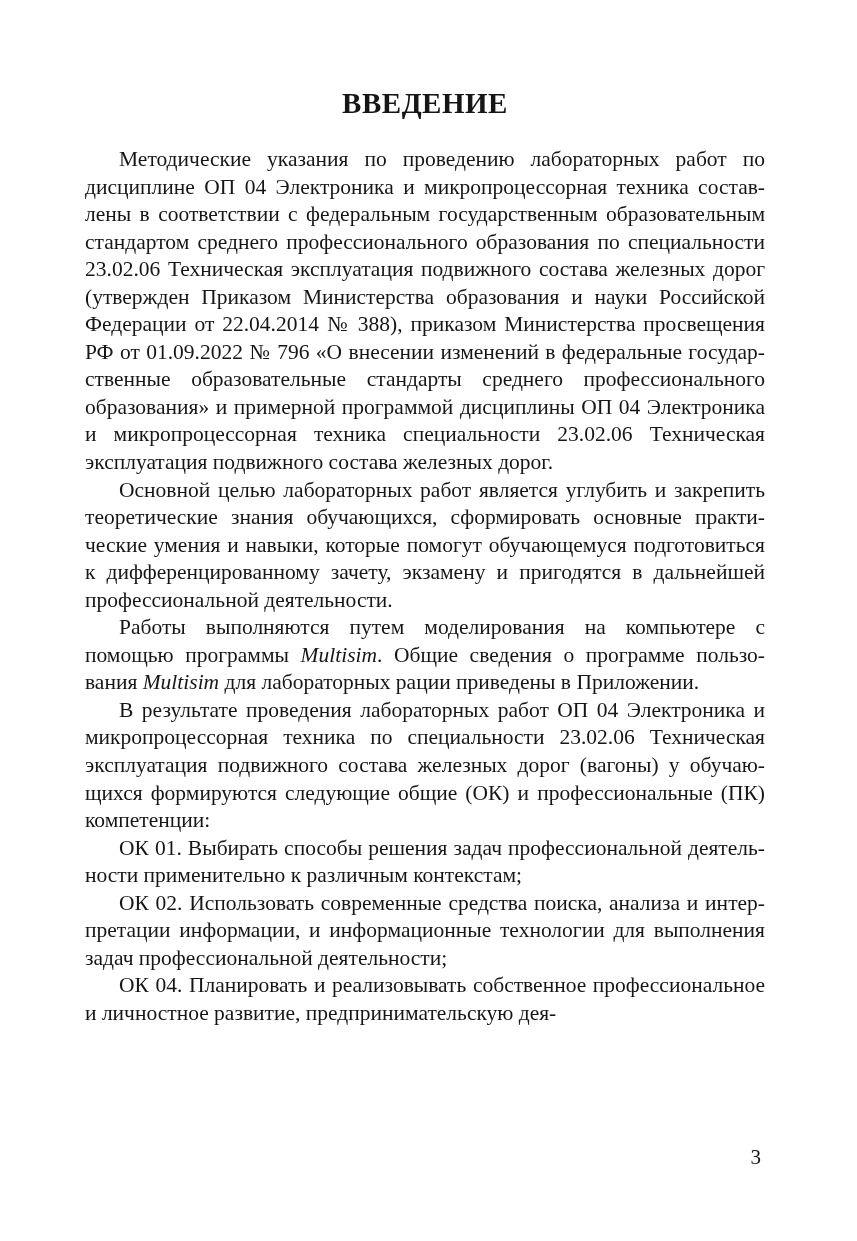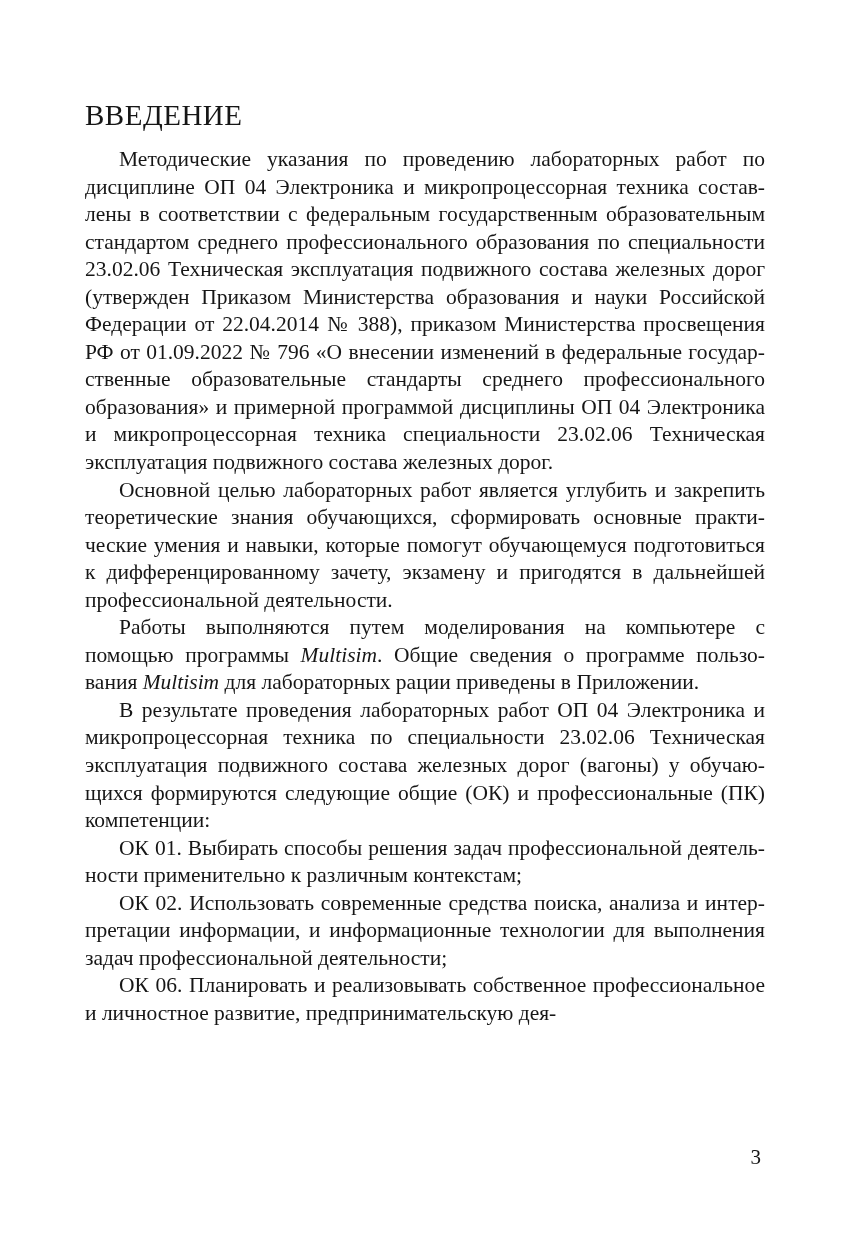--- a/index.html
+++ b/index.html
@@ -11,28 +11,28 @@
     position: relative;
     width: 857px;
     height: 1241px;
     background: #ffffff;
     font-family: "Liberation Serif", "DejaVu Serif", serif;
     color: #161616;
     overflow: hidden;
   }
   .title {
     position: absolute;
-    top: 99px;
+    top: 87px;
     left: 85px;
     width: 680px;
     margin: 0;
-    text-align: left;
+    text-align: center;
     font-size: 29px;
     line-height: 32px;
-    font-weight: normal;
+    font-weight: bold;
     letter-spacing: 0.5px;
   }
   .body-text {
     position: absolute;
     top: 146px;
     left: 85px;
     width: 680px;
     text-align: justify;
     font-size: 21.5px;
     line-height: 27.55px;
@@ -61,17 +61,17 @@
 <div class="page">
   <h1 class="title">ВВЕДЕНИЕ</h1>
 
   <div class="body-text" id="paragraphs">
       <p class="para"><span>Методические указания по прове­дению лабора­торных работ по дисци­плине ОП 04 Электро­ника и микро­процес­сорная тех­ника состав­лены в соответ­ствии с феде­ральным государ­ствен­ным образо­ватель­ным стан­дартом сред­него профес­сио­нального образо­вания по специаль­ности 23.02.06 Техни­ческая эксплуа­та­ция подвиж­ного состава желез­ных дорог (утвер­жден Прика­зом Мини­стерства образо­вания и науки Россий­ской Феде­рации от 22.04.2014 № 388), прика­зом Мини­стерства просве­щения РФ от 01.09.2022 № 796 «О внесе­нии измене­ний в феде­ральные государ­ствен­ные образо­ватель­ные стан­дарты сред­него профес­сио­нального образо­вания» и пример­ной програм­мой дисци­плины ОП 04 Электро­ника и микро­процес­сорная техника специаль­ности 23.02.06 Техни­ческая эксплуа­тация подвиж­ного состава желез­ных дорог.</span></p>
       <p class="para"><span>Основной целью лабора­торных работ является углубить и закре­пить теоре­тические знания обучаю­щихся, сформи­ровать основ­ные практи­ческие умения и навыки, кото­рые помо­гут обучаю­щемуся подго­то­виться к диффе­ренци­рован­ному зачету, экза­мену и приго­дятся в дальней­шей профес­сиональ­ной дея­тель­ности.</span></p>
       <p class="para"><span>Работы выпол­няются путем модели­рования на компью­тере с помощью програм­мы </span><em>Multisim</em><span>. Общие сведе­ния о програм­ме пользо­вания </span><em>Multisim</em><span> для лабора­торных рации приве­дены в Прило­жении.</span></p>
       <p class="para"><span>В резуль­тате прове­дения лабора­торных работ ОП 04 Элек­троника и микро­процес­сорная техника по специаль­ности 23.02.06 Техни­ческая эксплуа­тация подвиж­ного состава желез­ных дорог (вагоны) у обучаю­щихся форми­руются следую­щие общие (ОК) и профес­сиональ­ные (ПК) компе­тенции:</span></p>
       <p class="para"><span>ОК 01. Выбирать способы решения задач профес­сиональ­ной деятель­ности приме­нительно к различ­ным контек­стам;</span></p>
       <p class="para"><span>ОК 02. Исполь­зовать совре­менные средства поиска, анализа и интер­претации инфор­мации, и информа­ционные техно­логии для выпол­нения задач профес­сиональ­ной деятель­ности;</span></p>
-      <p class="para"><span>ОК 06. Плани­ровать и реали­зовывать собствен­ное профес­сиональное и личност­ное развитие, предпри­ниматель­скую дея-</span></p>
+      <p class="para"><span>ОК 04. Плани­ровать и реали­зовывать собствен­ное профес­сиональное и личност­ное развитие, предпри­ниматель­скую дея-</span></p>
     </div>
 
   <div class="page-number">3</div>
 </div>
 
 </body></html>

